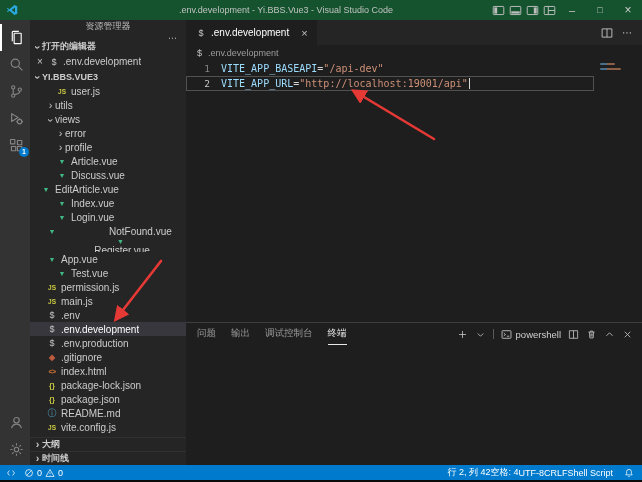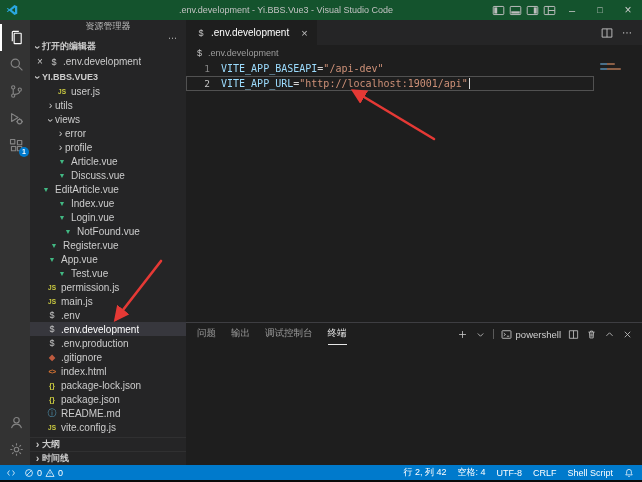--- a/index.html
+++ b/index.html
@@ -252,25 +252,25 @@
           <span class="fname">EditArticle.vue</span>
         </div>
         <div class="tree-row" style="padding-left: 26px;">
           <span class="ficon fi-vue">▼</span>
           <span class="fname">Index.vue</span>
         </div>
         <div class="tree-row" style="padding-left: 26px;">
           <span class="ficon fi-vue">▼</span>
           <span class="fname">Login.vue</span>
         </div>
-        <div class="tree-row" style="padding-left: 32px;">
+        <div class="tree-row" style="padding-left: 16px; gap: 48px;">
           <span class="ficon fi-vue">▼</span>
           <span class="fname">NotFound.vue</span>
         </div>
-        <div class="tree-row" style="padding-left: 18px;">
+        <div class="tree-row" style="padding-left: 28px; flex-direction: column;">
           <span class="ficon fi-vue">▼</span>
           <span class="fname">Register.vue</span>
         </div>
         <div class="tree-row" style="padding-left: 16px;">
           <span class="ficon fi-vue">▼</span>
           <span class="fname">App.vue</span>
         </div>
         <div class="tree-row" style="padding-left: 26px;">
           <span class="ficon fi-vue">▼</span>
           <span class="fname">Test.vue</span>
@@ -439,21 +439,21 @@
             <path class="st" style="stroke:#fff" d="M4.5 11.5l7-7"></path>
           </svg>
         <span>0</span>
         <svg viewBox="0 0 16 16">
             <path class="st" style="stroke:#fff" d="M8 2.5L14.5 13.5H1.5L8 2.5zM8 7v2.8M8 11.6v.6"></path>
           </svg>
         <span>0</span>
       </span>
     </div>
     <div class="sb-right">
-      <span style="display:flex;gap:11px;">
+      <span style="display:flex;">
           <span class="sb-item">行 2, 列 42</span>
           <span class="sb-item">空格: 4</span>
           <span class="sb-item">UTF-8</span>
           <span class="sb-item">CRLF</span>
           <span class="sb-item">Shell Script</span>
         </span>
       <span class="sb-item">
         <svg viewBox="0 0 16 16">
             <path class="st" style="stroke:#fff" d="M8 2.2a3.8 3.8 0 0 0-3.8 3.8v3L2.8 11h10.4l-1.4-2V6A3.8 3.8 0 0 0 8 2.2zM6.8 13a1.3 1.3 0 0 0 2.4 0"></path>
           </svg>

